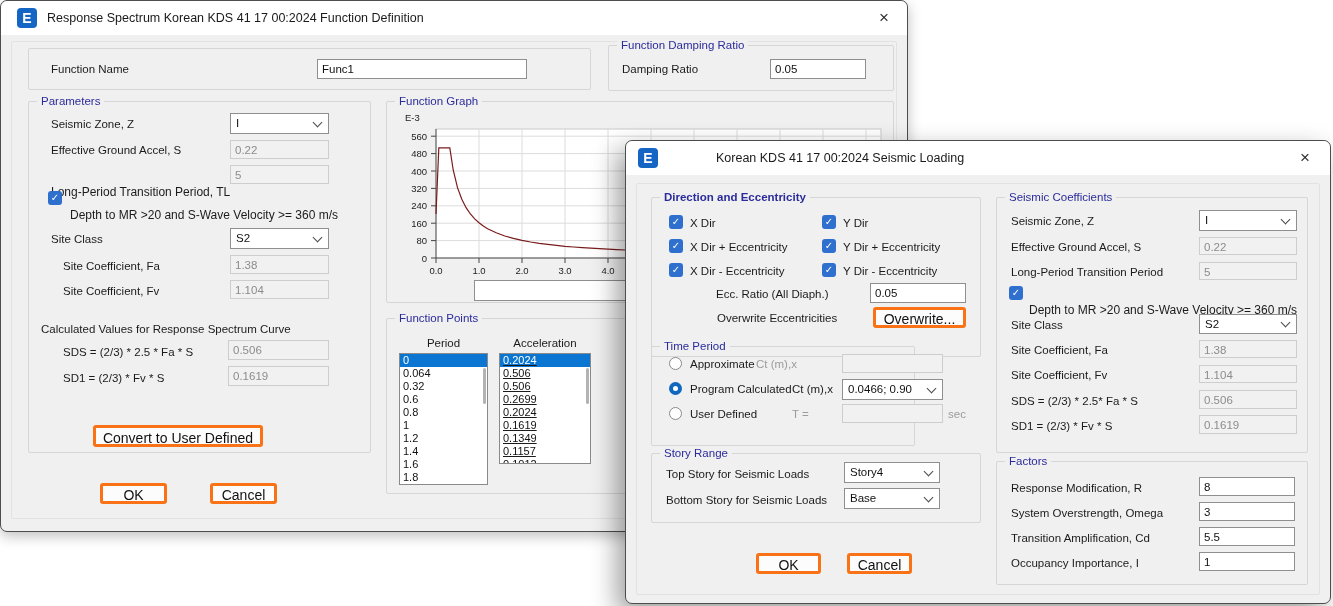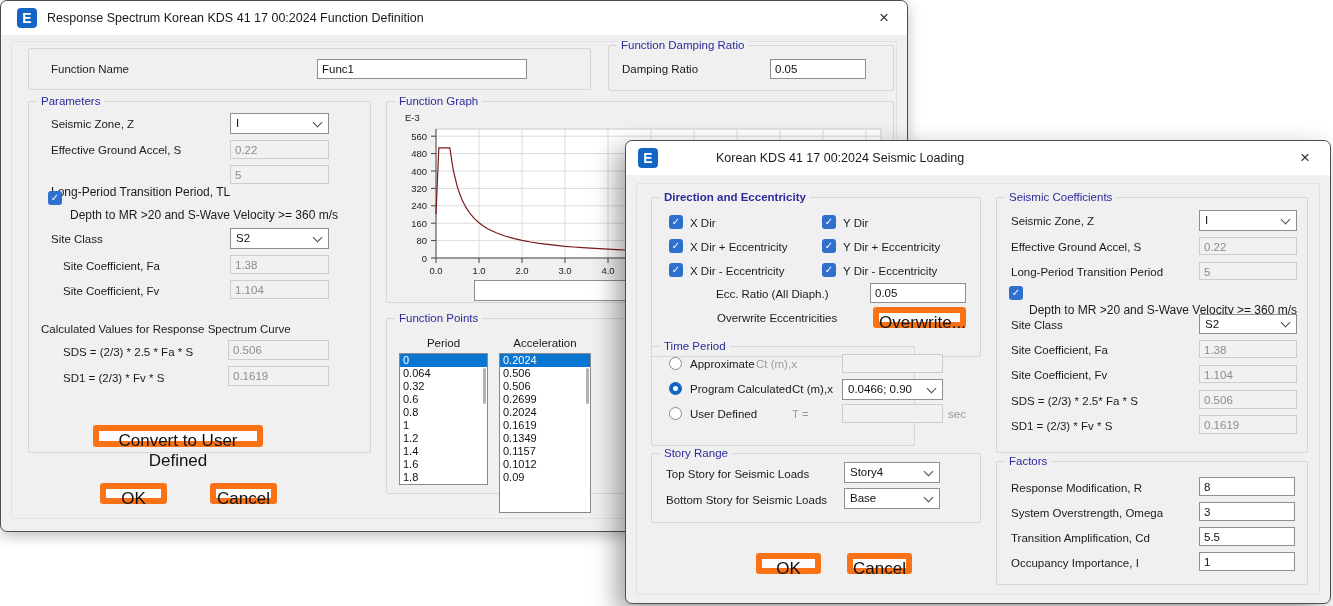--- a/index.html
+++ b/index.html
@@ -19,22 +19,22 @@
   .lbl.small{font-size:12px;margin-top:16px;}
   .lbl.dis{color:#9b9b9b;}
   .lbl.hdr{color:#1b1b1b;}
   .tb{position:absolute;background:#fff;border:1px solid #8f8f8f;box-sizing:border-box;
       font-size:11.5px;line-height:16px;padding:1px 4px;color:#111;white-space:nowrap;overflow:hidden;}
   .tb.dis{background:#f1f1f1;border-color:#cdcdcd;color:#8c8c8c;}
   .dd{position:absolute;background:#fff;border:1px solid #8f8f8f;box-sizing:border-box;
       font-size:11.5px;line-height:17px;padding:1px 18px 1px 5px;color:#111;white-space:nowrap;cursor:pointer;}
   .chev{position:absolute;right:7px;top:50%;margin-top:-5px;width:6px;height:6px;
         border-right:1.2px solid #4a4a4a;border-bottom:1.2px solid #4a4a4a;transform:rotate(45deg);}
-  .btn{position:absolute;background:#fcfcfc;border:6px solid #f97316;border-radius:3px;box-sizing:border-box;
-       font-size:17px;text-align:center;color:#111;cursor:pointer;}
+  .btn{position:absolute;background:#fcfcfc;border:3px solid #f97316;border-radius:3px;box-sizing:border-box;
+       font-size:14px;text-align:center;color:#111;cursor:pointer;}
   .cb{position:absolute;width:14px;height:14px;background:#2f6fce;border-radius:3px;color:#fff;
       font-size:10px;line-height:14px;text-align:center;cursor:pointer;}
   .radio{position:absolute;width:13px;height:13px;border-radius:50%;box-sizing:border-box;
          background:#fff;border:1px solid #8a8a8a;cursor:pointer;}
   .radio.sel{border:4px solid #0f67c0;}
   .listbox{position:absolute;background:#fff;border:1px solid #8a8a8a;overflow:hidden;box-sizing:border-box;}
   .listrow{height:13px;line-height:13px;padding-left:3px;font-size:11px;color:#111;white-space:nowrap;}
   .listrow.sel{background:#0b76d1;color:#fff;}
   .thumb{position:absolute;width:3px;background:#b3b3b3;border-radius:2px;}
   svg text{font-family:"Liberation Sans", sans-serif;}
@@ -152,21 +152,21 @@
       <div class="listrow">0.064</div>
       <div class="listrow">0.32</div>
       <div class="listrow">0.6</div>
       <div class="listrow">0.8</div>
       <div class="listrow">1</div>
       <div class="listrow">1.2</div>
       <div class="listrow">1.4</div>
       <div class="listrow">1.6</div>
       <div class="listrow">1.8</div>
     </div>
-  <div class="listbox" id="accel-list" style="left:498px;top:352px;width:92px;height:160px;">
+  <div class="listbox" id="accel-list" style="left:498px;top:352px;width:92px;height:111px;text-decoration:underline;">
       <div class="listrow sel">0.2024</div>
       <div class="listrow">0.506</div>
       <div class="listrow">0.506</div>
       <div class="listrow">0.2699</div>
       <div class="listrow">0.2024</div>
       <div class="listrow">0.1619</div>
       <div class="listrow">0.1349</div>
       <div class="listrow">0.1157</div>
       <div class="listrow">0.1012</div>
       <div class="listrow">0.09</div>

